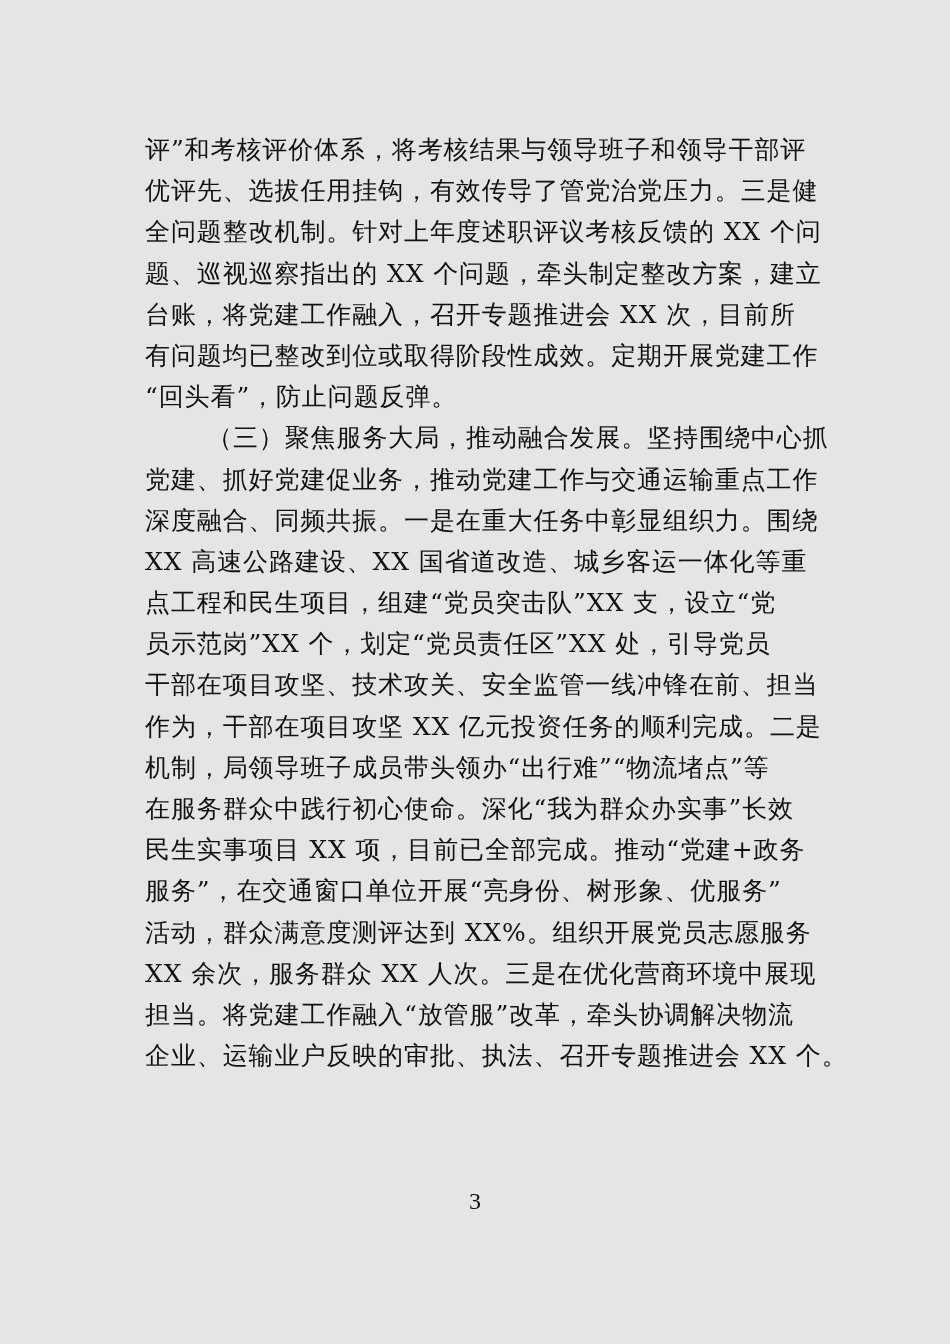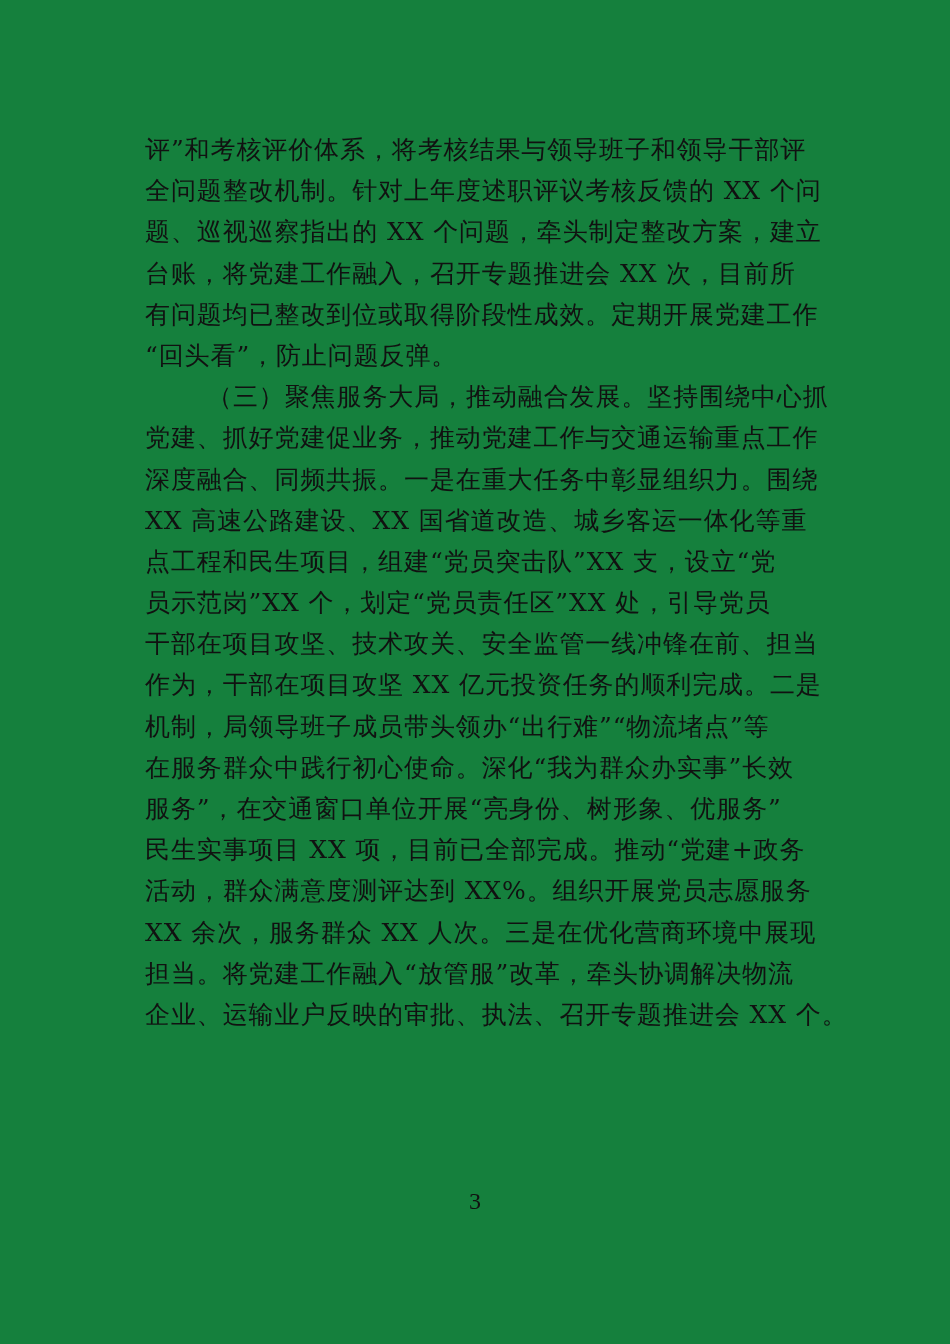--- a/index.html
+++ b/index.html
@@ -12,21 +12,21 @@
     height: 1344px;
     position: relative;
     overflow: hidden;
   }
   .page {
     position: absolute;
     left: 0;
     top: 0;
     width: 950px;
     height: 1344px;
-    background: #15803d;
+    background: #e5e5e5;
   }
   .body-text {
     position: absolute;
     left: 145px;
     top: 129px;
     width: 680px;
     font-family: "DejaVu Serif", "Liberation Serif", serif;
     font-size: 25px;
     line-height: 41.2px;
     color: #111111;
@@ -53,39 +53,40 @@
     font-size: 24px;
     color: #111111;
   }
 </style>
 </head>
 <body>
 
 <div class="page">
   <div class="body-text">
     <span class="line">评”和考核评价体系，将考核结果与领导班子和领导干部评</span>
+    <span class="line">优评先、选拔任用挂钩，有效传导了管党治党压力。三是健</span>
     <span class="line">全问题整改机制。针对上年度述职评议考核反馈的 XX 个问</span>
     <span class="line">题、巡视巡察指出的 XX 个问题，牵头制定整改方案，建立</span>
     <span class="line">台账，将党建工作融入，召开专题推进会 XX 次，目前所</span>
     <span class="line">有问题均已整改到位或取得阶段性成效。定期开展党建工作</span>
     <span class="line">“回头看”，防止问题反弹。</span>
 
     <span class="line indent"><span class="heading">（三）聚焦服务大局，推动融合发展。</span><span>坚持围绕中心抓</span></span>
 
     <span class="line">党建、抓好党建促业务，推动党建工作与交通运输重点工作</span>
     <span class="line">深度融合、同频共振。一是在重大任务中彰显组织力。围绕</span>
     <span class="line">XX 高速公路建设、XX 国省道改造、城乡客运一体化等重</span>
     <span class="line">点工程和民生项目，组建“党员突击队”XX 支，设立“党</span>
     <span class="line">员示范岗”XX 个，划定“党员责任区”XX 处，引导党员</span>
     <span class="line">干部在项目攻坚、技术攻关、安全监管一线冲锋在前、担当</span>
     <span class="line">作为，干部在项目攻坚 XX 亿元投资任务的顺利完成。二是</span>
     <span class="line">机制，局领导班子成员带头领办“出行难”“物流堵点”等</span>
     <span class="line">在服务群众中践行初心使命。深化“我为群众办实事”长效</span>
+    <span class="line">民生实事项目 XX 项，目前已全部完成。推动“党建+政务</span>
     <span class="line">服务”，在交通窗口单位开展“亮身份、树形象、优服务”</span>
-    <span class="line">民生实事项目 XX 项，目前已全部完成。推动“党建+政务</span>
     <span class="line">活动，群众满意度测评达到 XX%。组织开展党员志愿服务</span>
     <span class="line">XX 余次，服务群众 XX 人次。三是在优化营商环境中展现</span>
     <span class="line">担当。将党建工作融入“放管服”改革，牵头协调解决物流</span>
     <span class="line">企业、运输业户反映的审批、执法、召开专题推进会 XX 个。</span>
   </div>
 
   <div class="page-number">3</div>
 </div>
 
 </body></html>

